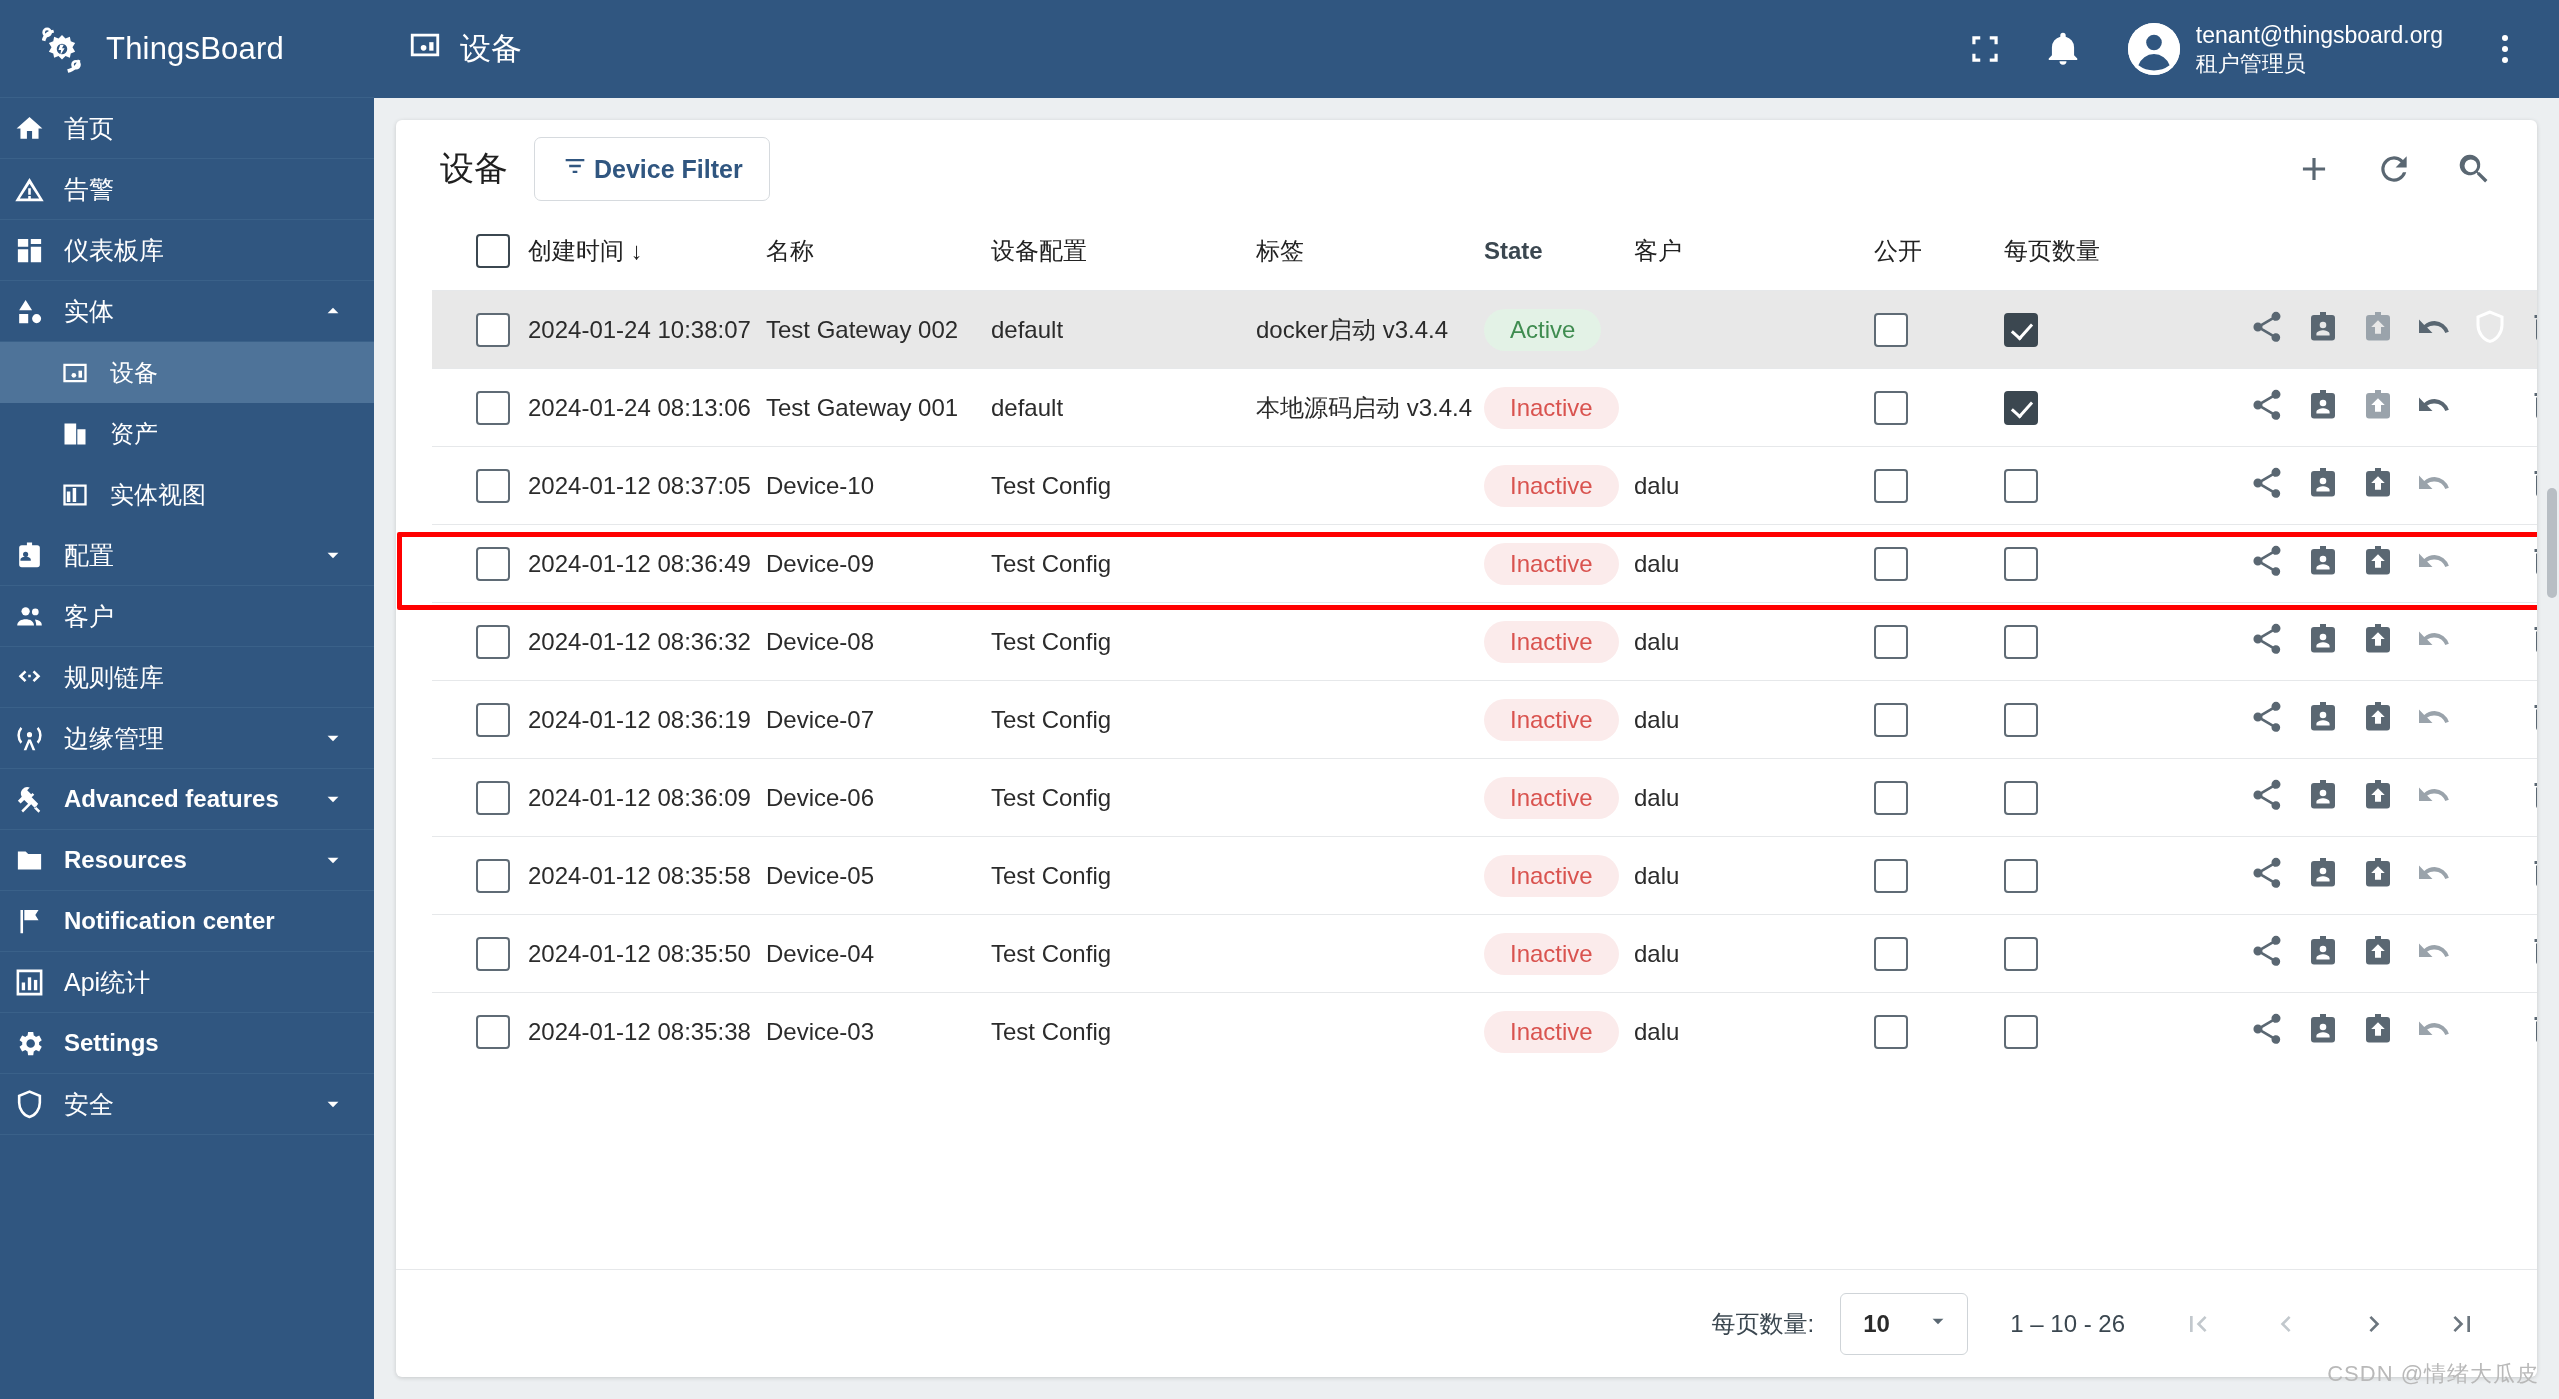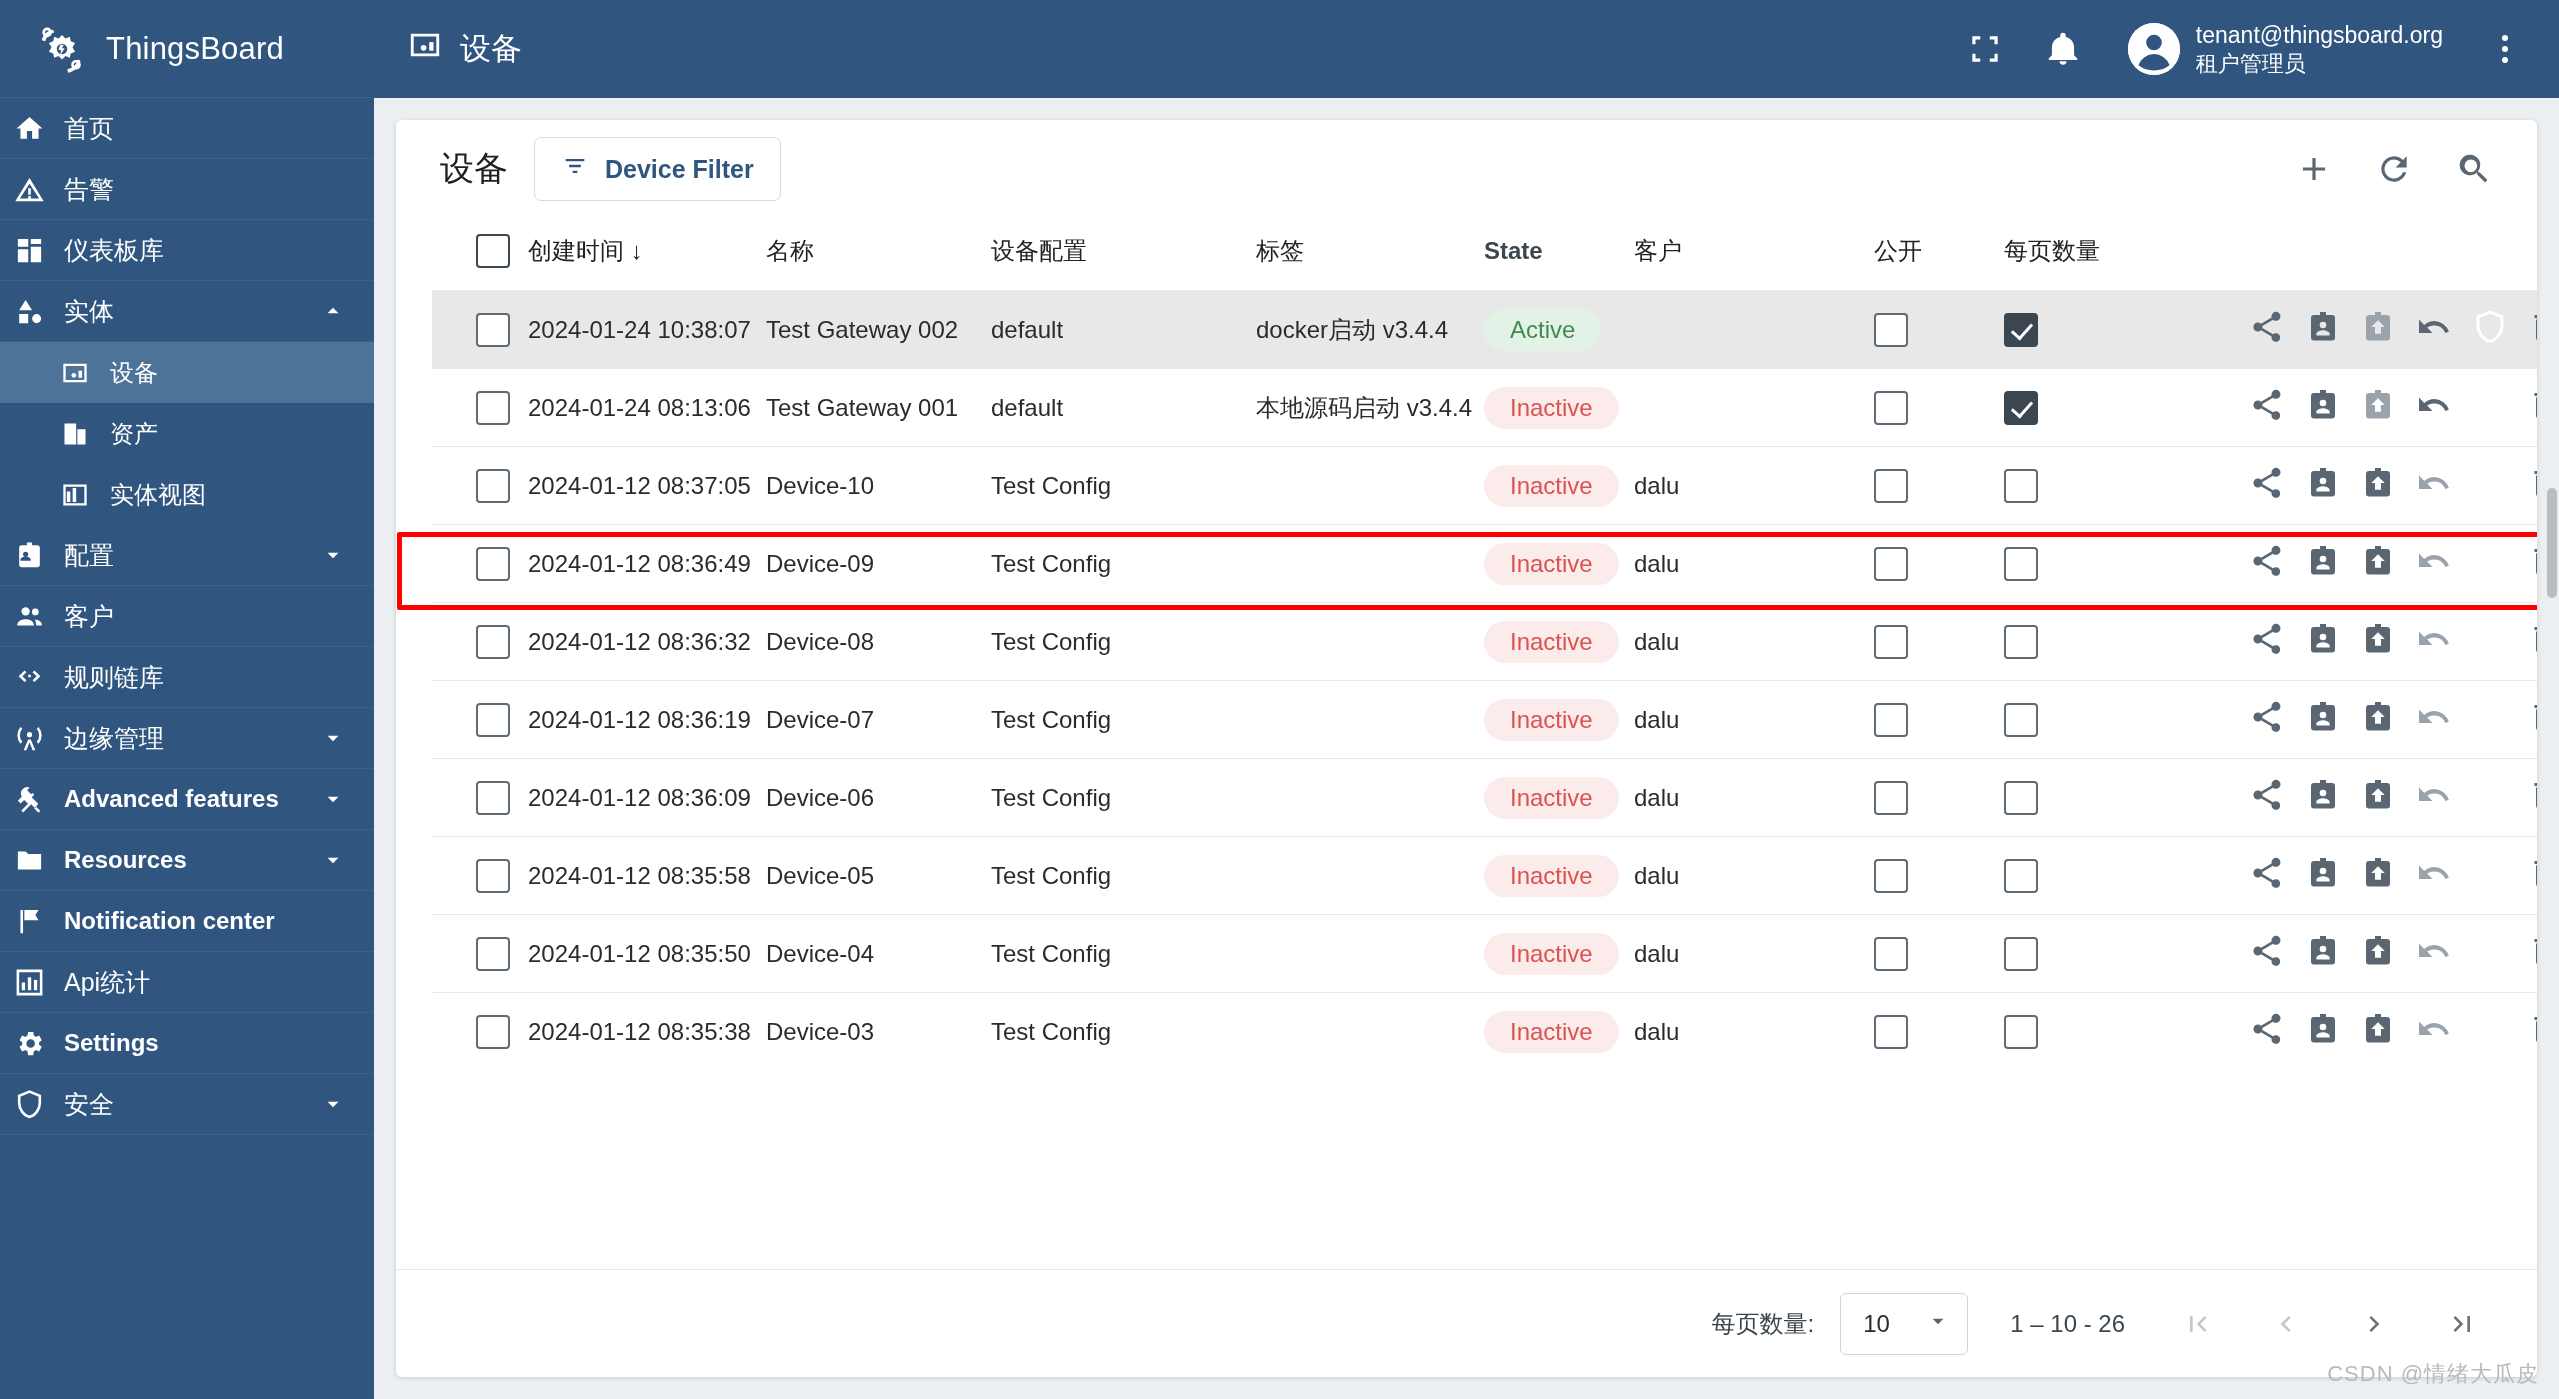--- a/index.html
+++ b/index.html
@@ -111,21 +111,21 @@
     position: relative;
   }
   .card-head {
     height: 98px; flex: 0 0 98px;
     display: flex; align-items: center;
     padding: 0 40px 0 44px;
     gap: 26px;
   }
   .card-title { font-size: 34px; color: #1f1f1f; }
   .filter-btn {
-    display: flex; align-items: center; gap: 16px;
+    display: flex; align-items: center; gap: 5px;
     border: 1px solid #d6dade;
     border-radius: 7px;
     padding: 14px 26px;
     cursor: pointer;
     background: #fff;
   }
   .filter-btn svg { width: 28px; height: 28px; fill: #305680; }
   .filter-btn span { font-size: 25px; color: #305680; font-weight: bold; }
   .head-spacer { flex: 1 1 auto; }
   .head-actions { display: flex; align-items: center; gap: 34px; }
@@ -235,20 +235,21 @@
   .pg-select {
     border: 1px solid #cfd4d8;
     border-radius: 6px;
     height: 62px;
     min-width: 128px;
     display: flex; align-items: center; justify-content: space-between;
     padding: 0 16px 0 22px;
     font-size: 24px; color: #2b2b2b;
     cursor: pointer;
     background: #fff;
+    font-weight: bold;
   }
   .pg-select svg { width: 26px; height: 26px; fill: #5a6772; }
   .pg-range { font-size: 24px; color: #3b4750; margin: 0 16px; }
   .pg-btn { width: 62px; height: 62px; display:flex; align-items:center; justify-content:center; cursor:pointer; }
   .pg-btn svg { width: 32px; height: 32px; fill: #6b757e; }
   .pg-btn.disabled svg { fill: #c2c8cd; }
 
   
   .scrollbar {
     position: absolute;

